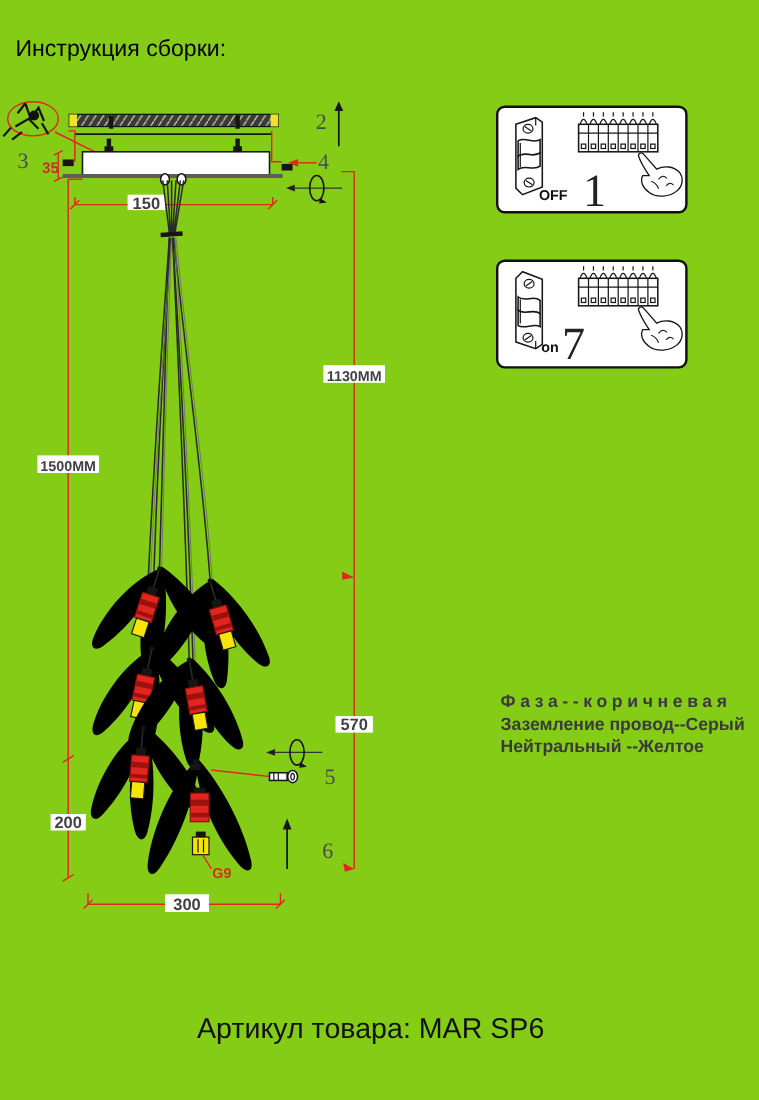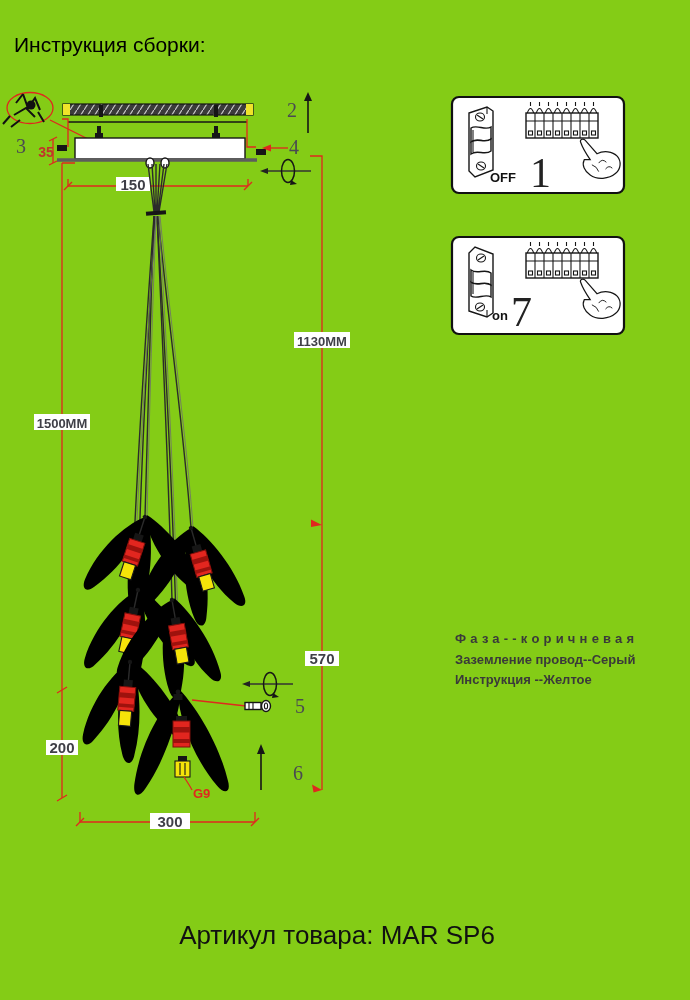--- a/index.html
+++ b/index.html
@@ -1,20 +1,20 @@
 <!DOCTYPE html>
 <html><head>
 <meta charset="utf-8">
 <style>
   html,body{margin:0;padding:0;background:#fff;}
   #page{position:relative;width:690px;height:1000px;background:#84cc16;overflow:hidden;
         font-family:"Liberation Sans","DejaVu Sans",sans-serif;}
   .page-title{position:absolute;left:14px;top:33px;font-size:21px;color:#000;}
   .wiring{position:absolute;left:455px;top:629px;width:230px;color:#3a3a3a;
-          font-size:13px;line-height:20.5px;font-weight:600;}
+          font-size:16px;line-height:20.5px;font-weight:600;}
   .wiring .spaced{letter-spacing:4.2px;}
   .footer{position:absolute;left:0;right:16px;top:920px;text-align:center;
           font-size:26px;color:#111;}
   svg{position:absolute;left:0;top:0;}
   .wire{stroke:#2b2b2b;stroke-width:1.4;fill:none;}
   .wire-thin{stroke:#6f6f6f;stroke-width:.8;fill:none;}
   .blk{stroke:#161616;fill:none;stroke-width:1.6;}
   .blk-thin{stroke:#161616;fill:none;stroke-width:1.1;}
   .whitefill{fill:#fff;stroke:#161616;stroke-width:1.4;}
   .cap{fill:#161616;}
@@ -331,18 +331,18 @@
       <text x="492" y="320" class="switch-label">on</text>
       <text x="511" y="326" class="big-num">7</text>
       <use href="#terminal-block" transform="translate(526,246)"></use>
       <use href="#hand" transform="translate(580,281) scale(0.85)"></use>
     </g>
   </svg>
 
   <div class="wiring">
     <div class="spaced">Фаза--коричневая</div>
     <div>Заземление провод--Серый</div>
-    <div>Инструкция --Желтое</div>
+    <div>Нейтральный --Желтое</div>
   </div>
 
   <div class="footer">Артикул товара: MAR SP6</div>
 
 </div>
 
 </body></html>

